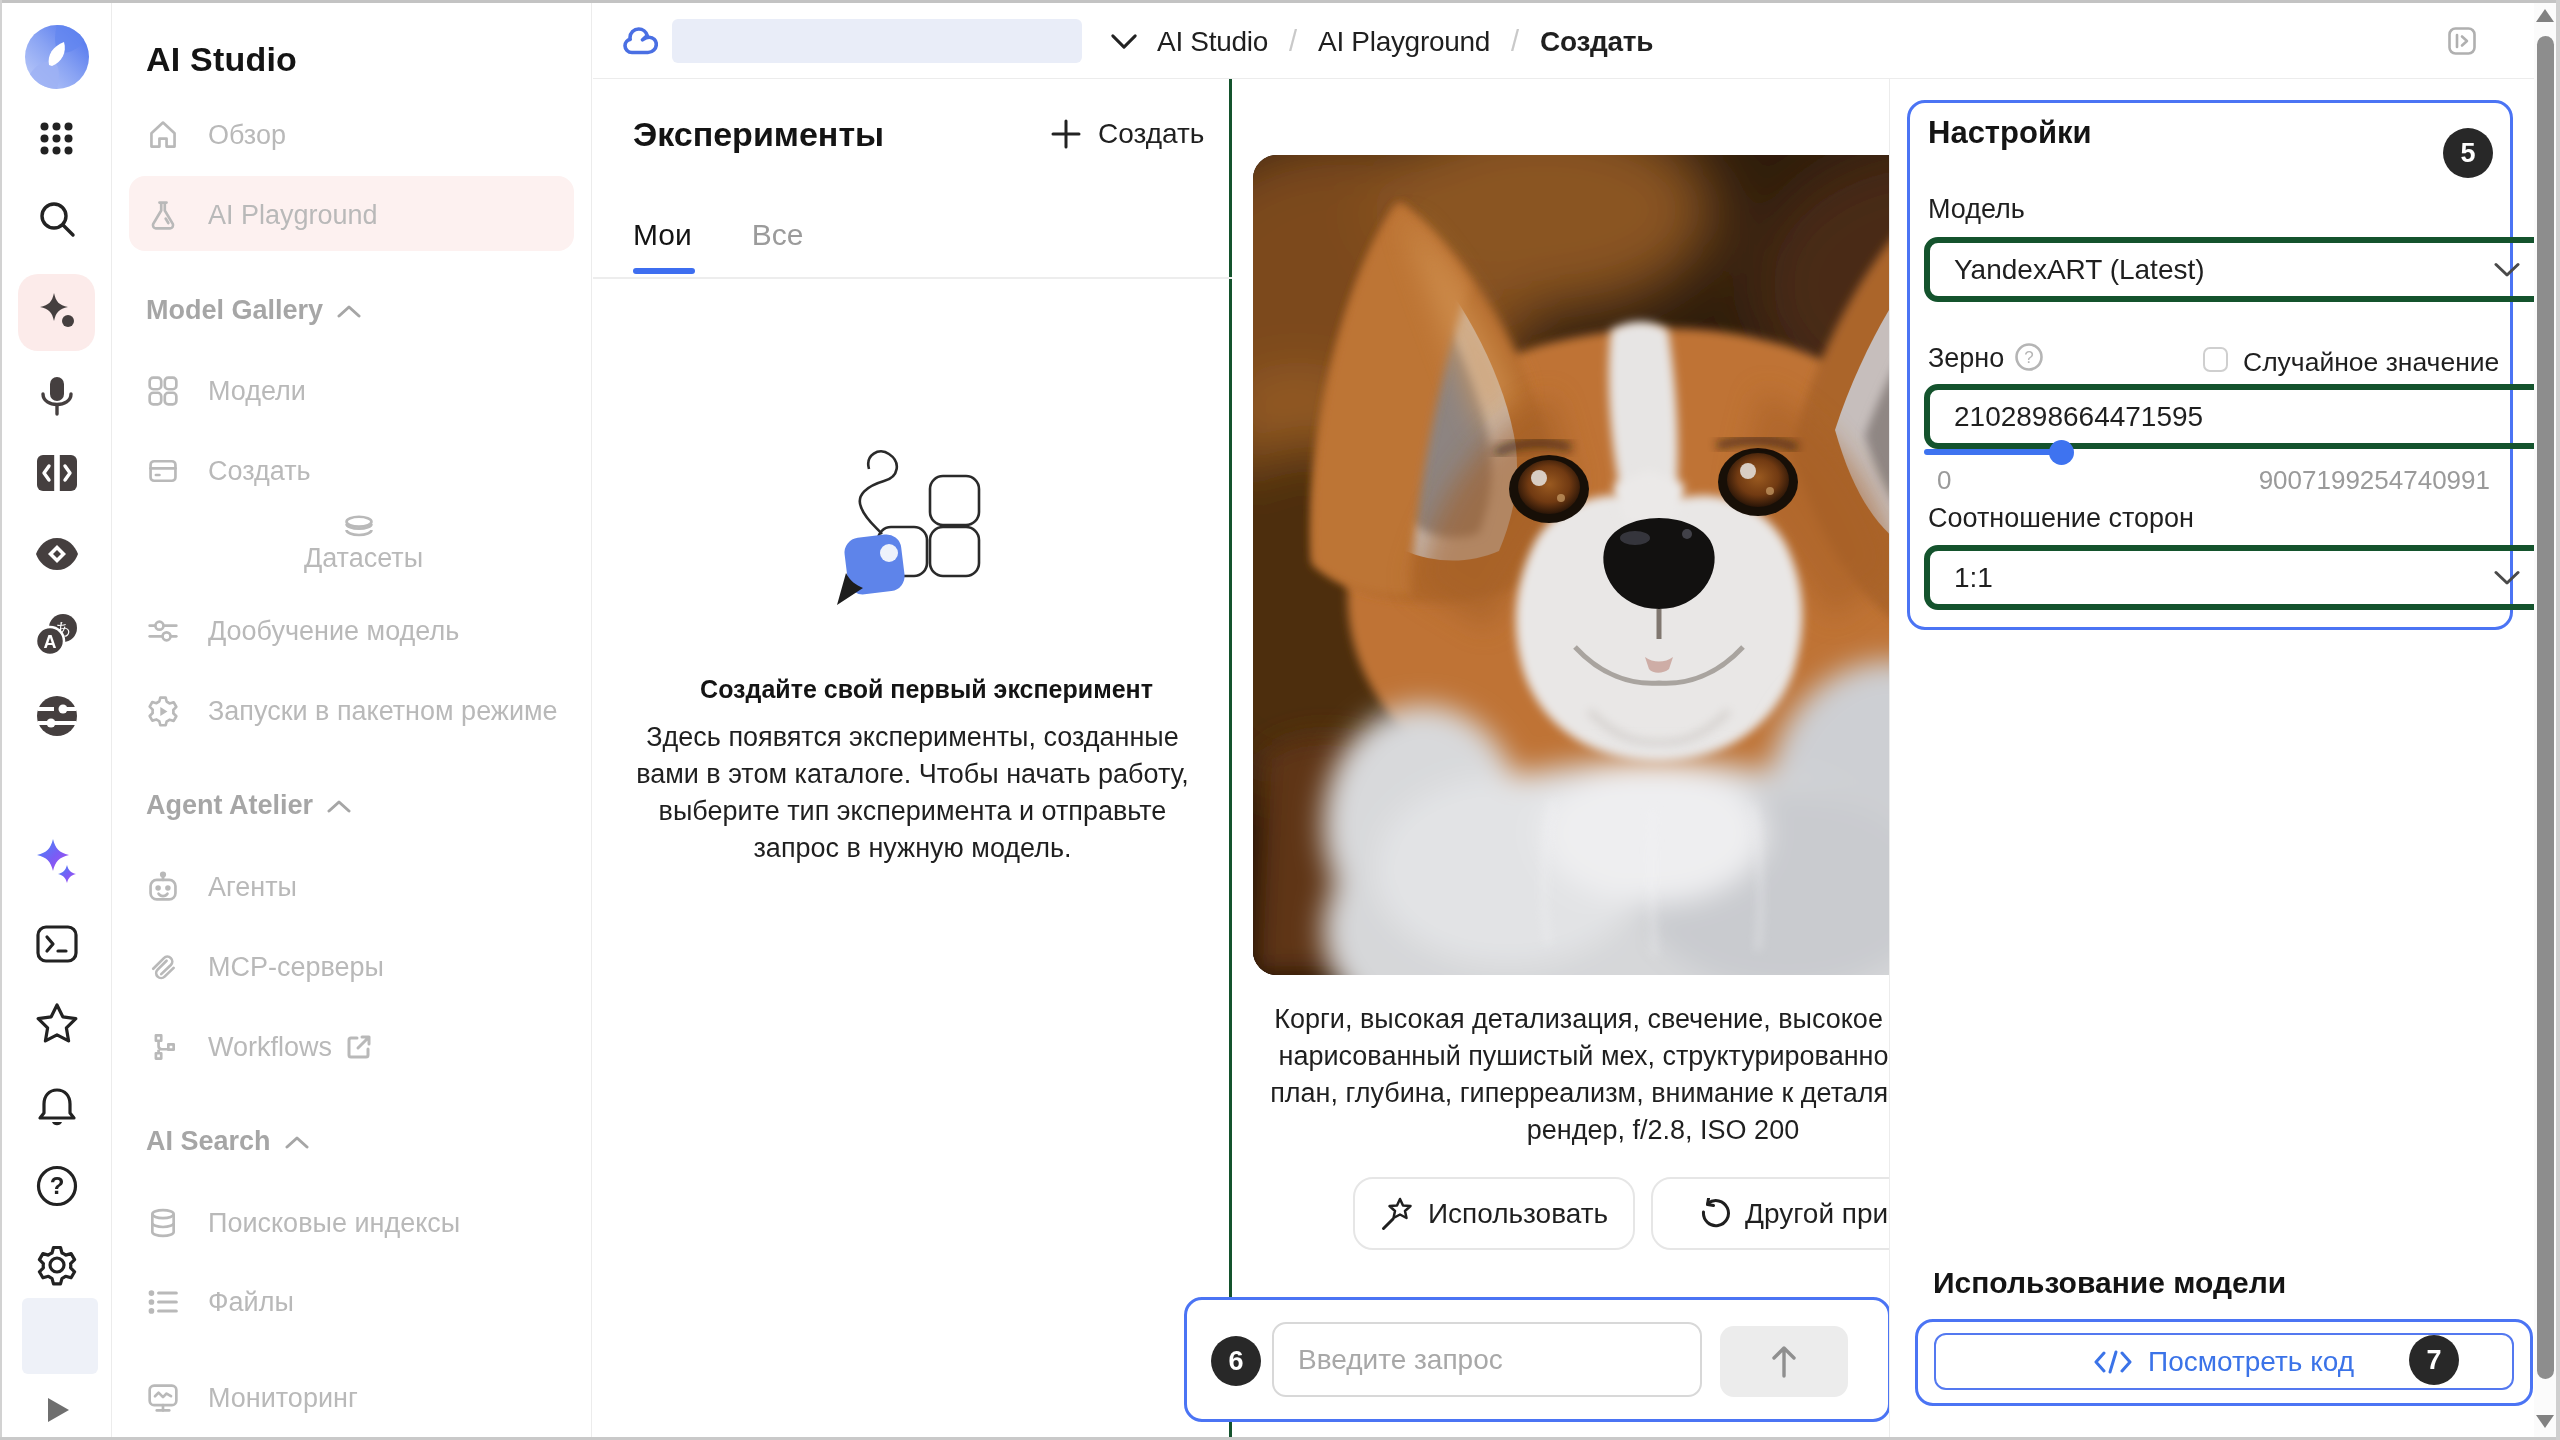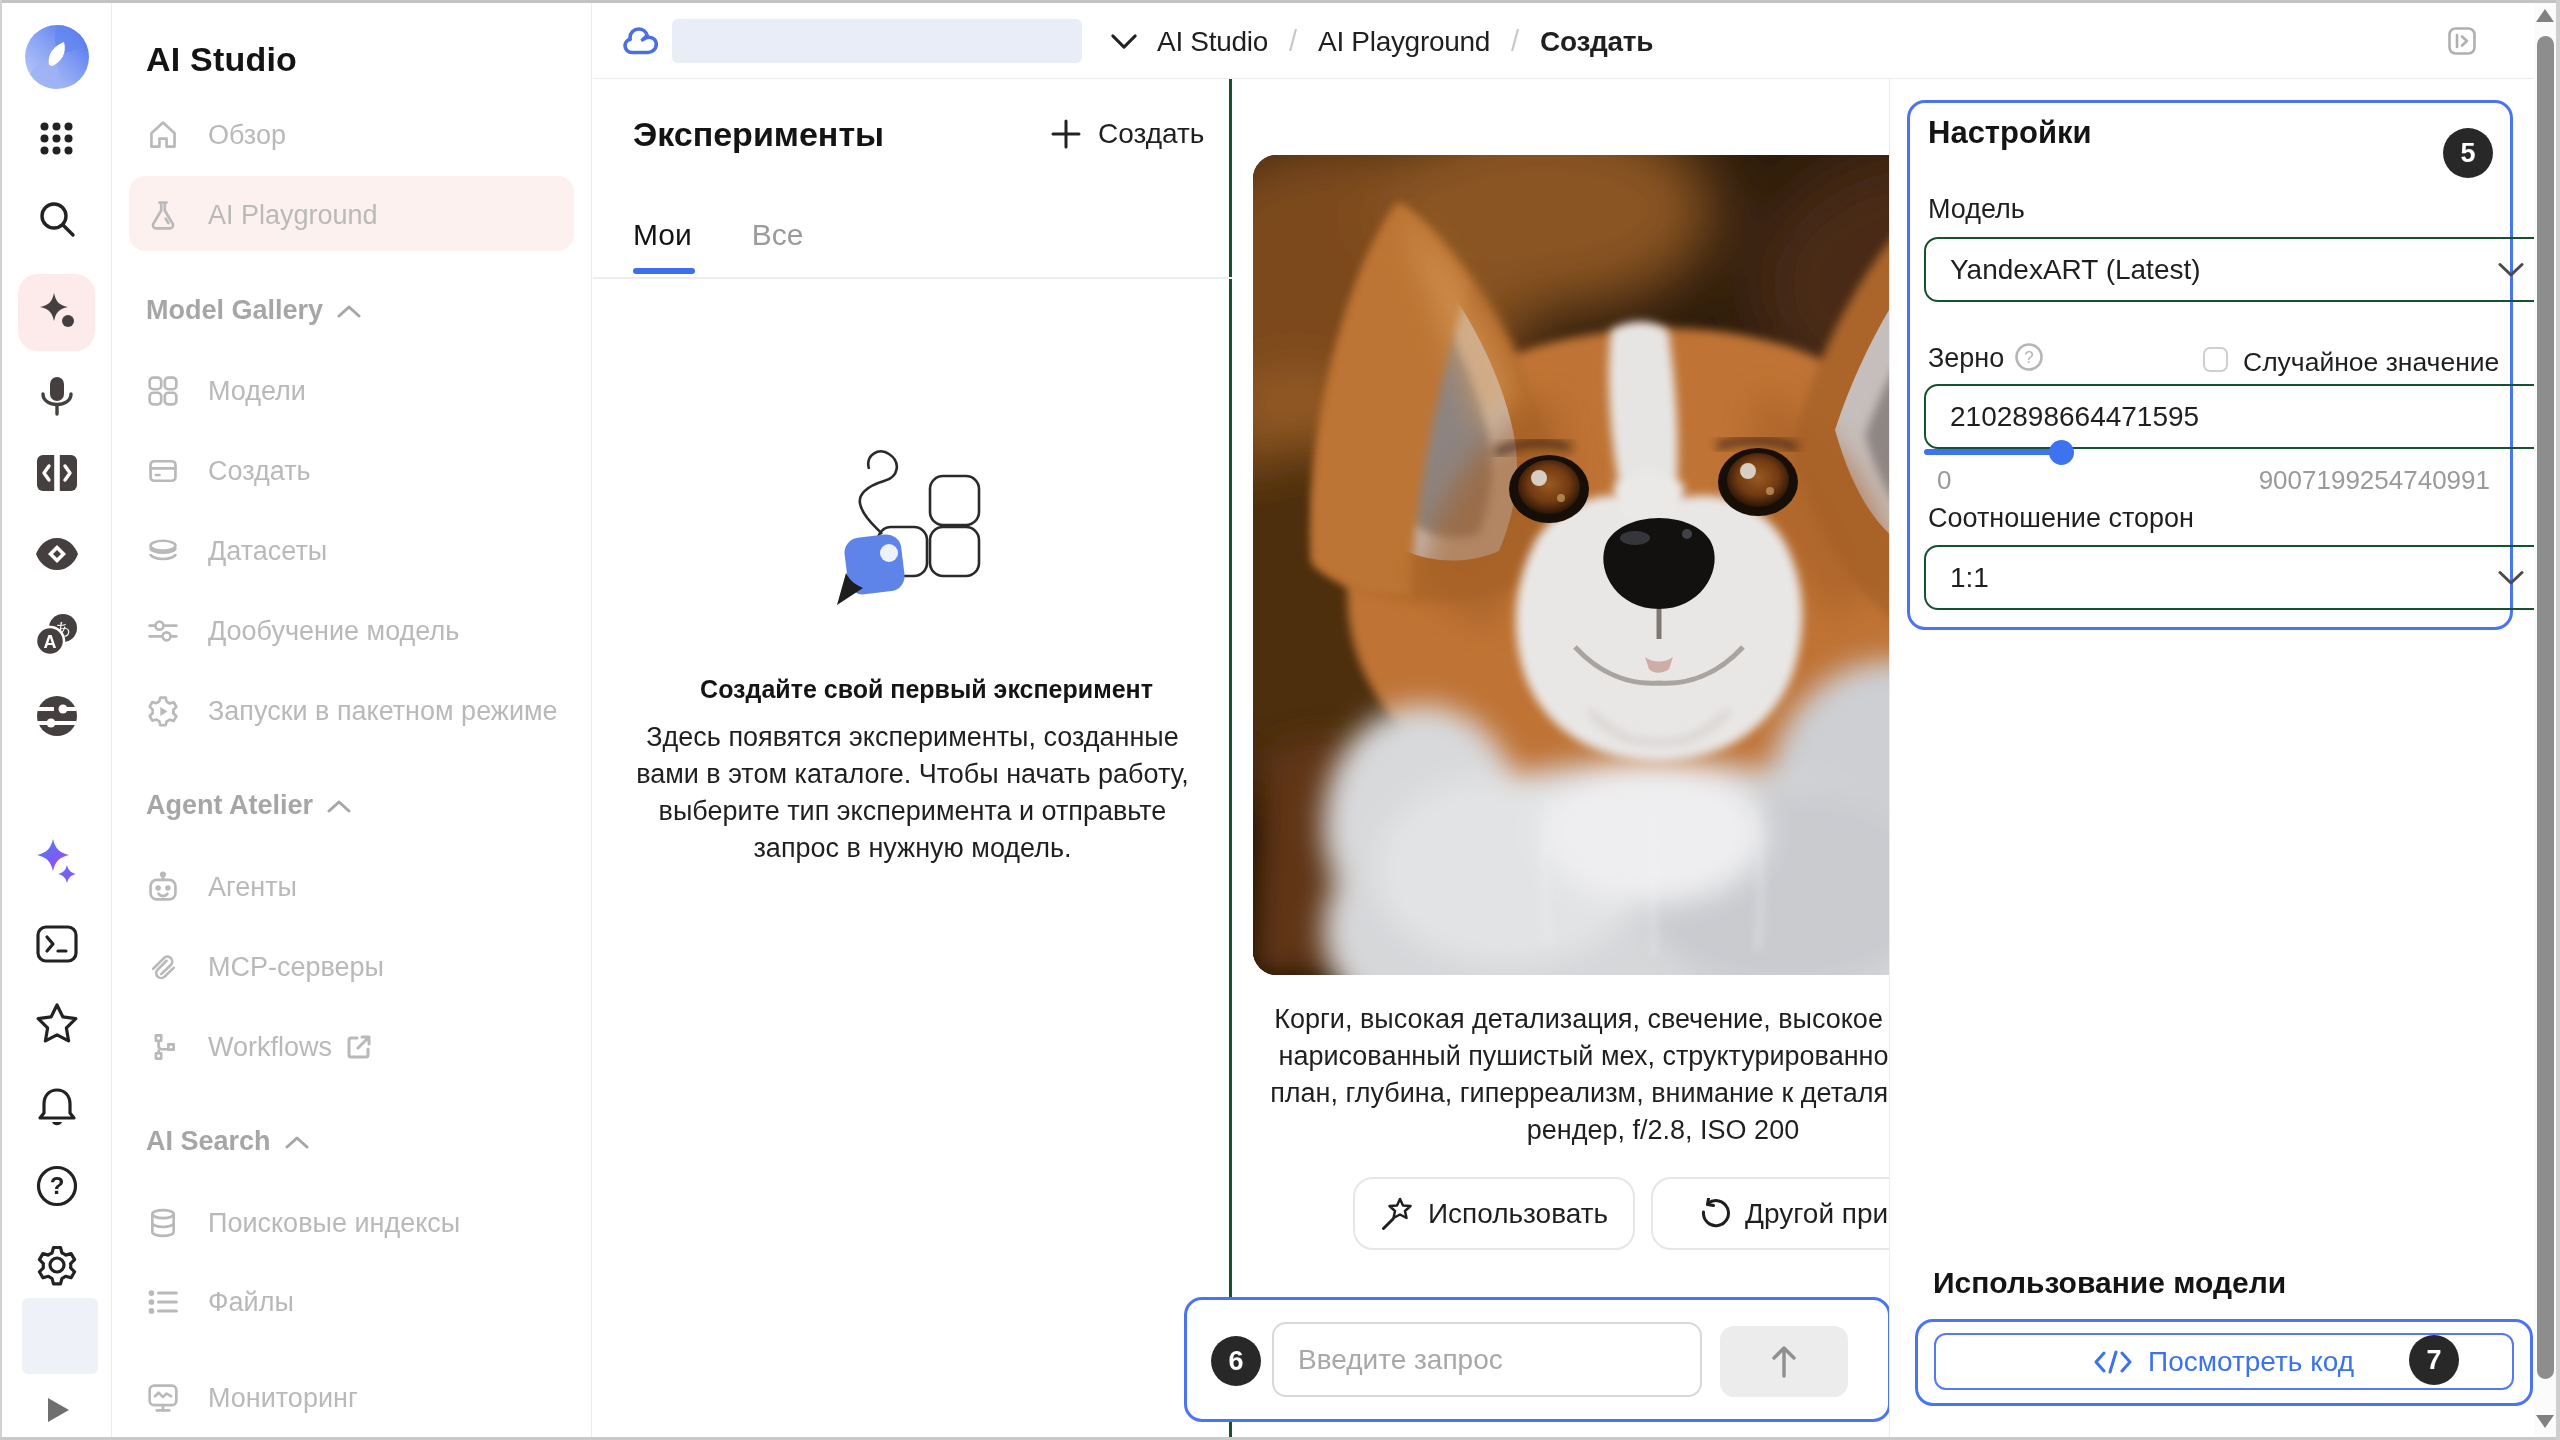--- a/index.html
+++ b/index.html
@@ -54,21 +54,21 @@
   
   #callout6 { left:1184px; top:1297px; width:707px; height:125px; background:#fff; border:3px solid #4b74f4; border-radius:18px; z-index:6; }
   .badge { position:absolute; width:50px; height:50px; border-radius:50%; background:#282828; color:#fff; font-size:27px; font-weight:700; display:flex; align-items:center; justify-content:center; }
   #badge6 { left:24px; top:36px; }
   #prompt-input { position:absolute; left:85px; top:22px; width:430px; height:75px; border:2px solid #d8d8d8; border-radius:14px; display:flex; align-items:center; padding-left:24px; font-size:28px; color:#a8a8a8; }
   #send-btn { position:absolute; left:533px; top:26px; width:128px; height:71px; background:#ececec; border-radius:14px; display:flex; align-items:center; justify-content:center; }
   
   #rightpanel { left:1889px; top:79px; width:645px; height:1358px; background:#fff; border-left:1px solid #ececec; z-index:7; }
   #card5 { position:absolute; left:17px; top:21px; width:606px; height:530px; background:#fff; border:3px solid #4b74f4; border-radius:18px; }
   #card5 .label { position:absolute; font-size:27px; color:#1f1f1f; }
-  .selbox { position:absolute; left:14px; width:624px; height:65px; border:2px solid #14532d; border-radius:14px; display:flex; align-items:center; padding:0 24px; font-size:28px; color:#1f1f1f; }
+  .selbox { position:absolute; left:14px; width:624px; height:65px; border:6px solid #14532d; border-radius:14px; display:flex; align-items:center; padding:0 24px; font-size:28px; color:#1f1f1f; }
   .selbox .chev { position:absolute; right:22px; }
   #badge5 { left:533px; top:25px; }
   #usage-h { position:absolute; left:43px; top:1187px; font-size:30px; font-weight:700; color:#141414; }
   #callout7 { position:absolute; left:25px; top:1240px; width:618px; height:87px; border:3px solid #4b74f4; border-radius:18px; background:#fff; }
   #code-btn { position:absolute; left:16px; top:11px; width:580px; height:57px; border:2px solid #5479f0; border-radius:12px; display:flex; align-items:center; justify-content:center; font-size:28px; color:#3b73e8; }
   #badge7 { left:491px; top:13px; }
 </style>
 </head>
 <body>
 <div class="abs" id="rail">
@@ -257,21 +257,21 @@
 
   <div class="navrow" style="top:428px;">
     <svg class="nicon" viewBox="0 0 36 36" fill="none" stroke="#b9b9b9" stroke-width="3" stroke-linecap="round">
       <rect x="4" y="7" width="28" height="22" rx="4"></rect>
       <line x1="4" y1="15" x2="32" y2="15"></line>
       <line x1="10" y1="22.5" x2="14" y2="22.5"></line>
     </svg>
     <span class="ntext">Создать</span>
   </div>
 
-  <div class="navrow" style="top:508px;">
+  <div class="navrow" style="top:508px;flex-direction:column;">
     <svg class="nicon" viewBox="0 0 36 36" fill="none" stroke="#b9b9b9" stroke-width="3" stroke-linejoin="round">
       <ellipse cx="18" cy="12" rx="14" ry="5.5"></ellipse>
       <path d="M4 21.5 C4 24.5 10.3 27 18 27 C25.7 27 32 24.5 32 21.5"></path>
       <path d="M4 14.5 C4 17.5 10.3 20 18 20 C25.7 20 32 17.5 32 14.5"></path>
     </svg>
     <span class="ntext">Датасеты</span>
   </div>
 
   <div class="navrow" style="top:588px;">
     <svg class="nicon" viewBox="0 0 36 36" fill="none" stroke="#b9b9b9" stroke-width="3" stroke-linecap="round">

